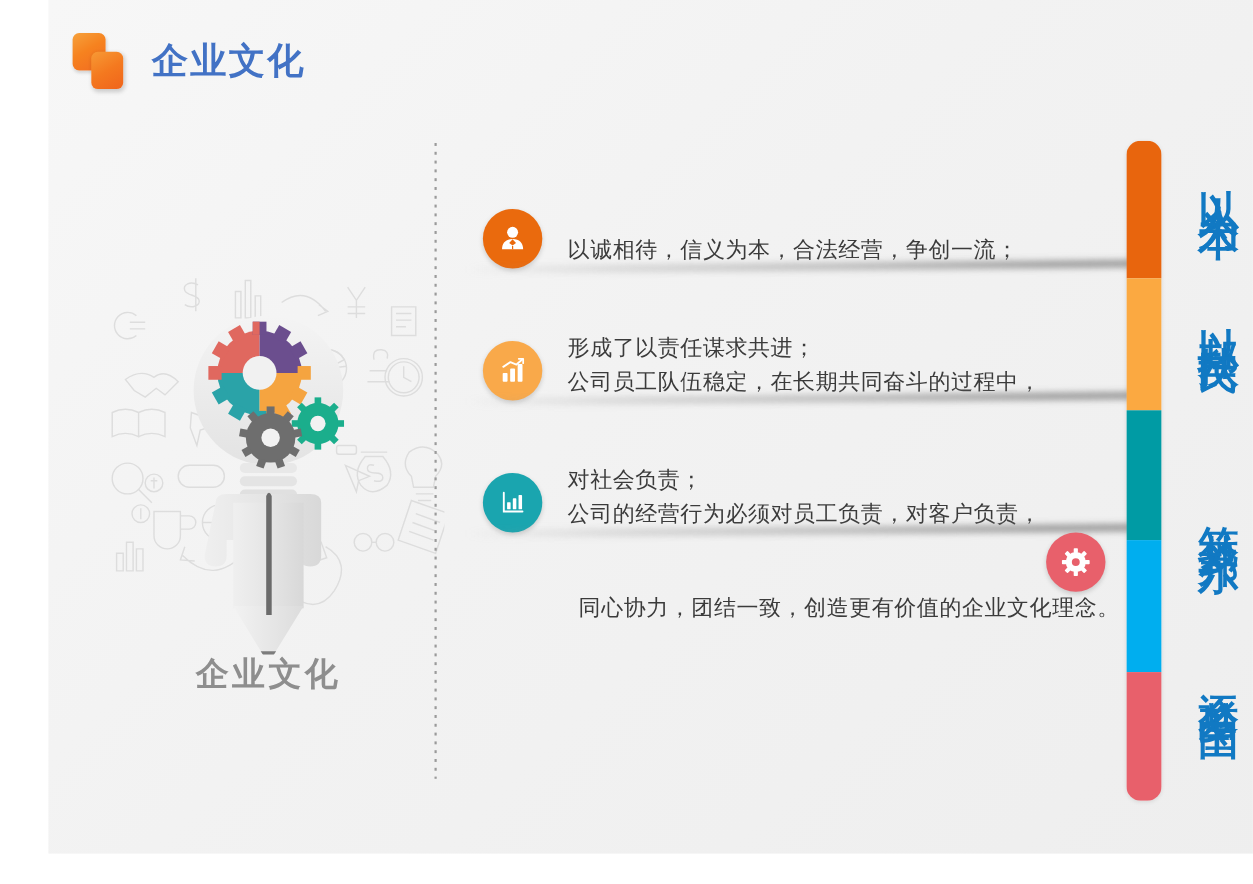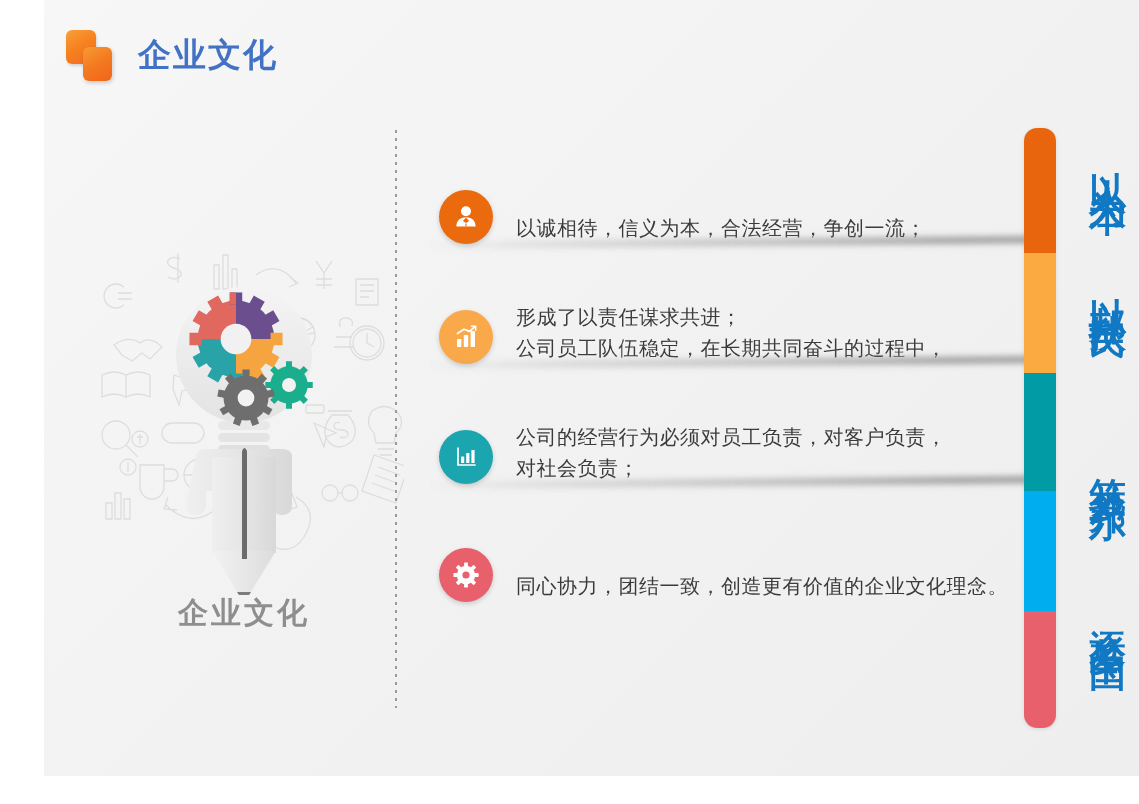--- a/index.html
+++ b/index.html
@@ -99,21 +99,21 @@
   .row {
     position: relative;
     width: 612px;
     display: flex;
     align-items: flex-end;
   }
   .row-h1 { height: 116px; }
   .row-h2 { height: 120px; }
   .row-h3 { height: 118px; }
   .row-h4 { height: 120px; }
-  .row-h5 { height: 118px; }
+  .row-h5 { height: 118px; flex-direction: column; }
 
   .row-sep {
     position: absolute;
     left: 0;
     bottom: -5px;
     width: 612px;
     height: 14px;
     pointer-events: none;
   }
   .row-sep::before {
@@ -491,22 +491,22 @@
         <div class="icon-circle" style="background:#1AA5AF;">
           <svg width="26" height="26" viewBox="0 0 26 26">
             <path d="M5 4 v17 h17" stroke="#ffffff" stroke-width="1.7" fill="none" stroke-linecap="round"></path>
             <rect x="8" y="12.5" width="3.2" height="6.5" fill="#ffffff" rx="0.6"></rect>
             <rect x="13.2" y="9" width="3.2" height="10" fill="#ffffff" rx="0.6"></rect>
             <rect x="18.4" y="6" width="3.2" height="13" fill="#ffffff" rx="0.6"></rect>
           </svg>
         </div>
       </div>
       <div class="row-text">
+        <span class="ln">对社会负责；</span>
         <span class="ln">公司的经营行为必须对员工负责，对客户负责，</span>
-        <span class="ln">对社会负责；</span>
       </div>
       <div class="row-sep"></div>
     </div>
 
     <div class="row row-h5">
       <div class="icon-cell">
         <div class="icon-circle" style="background:#E8606B;">
           <svg width="30" height="30" viewBox="-15 -15 30 30">
             <g fill="#ffffff">
               <circle cx="0" cy="0" r="9.2"></circle>

